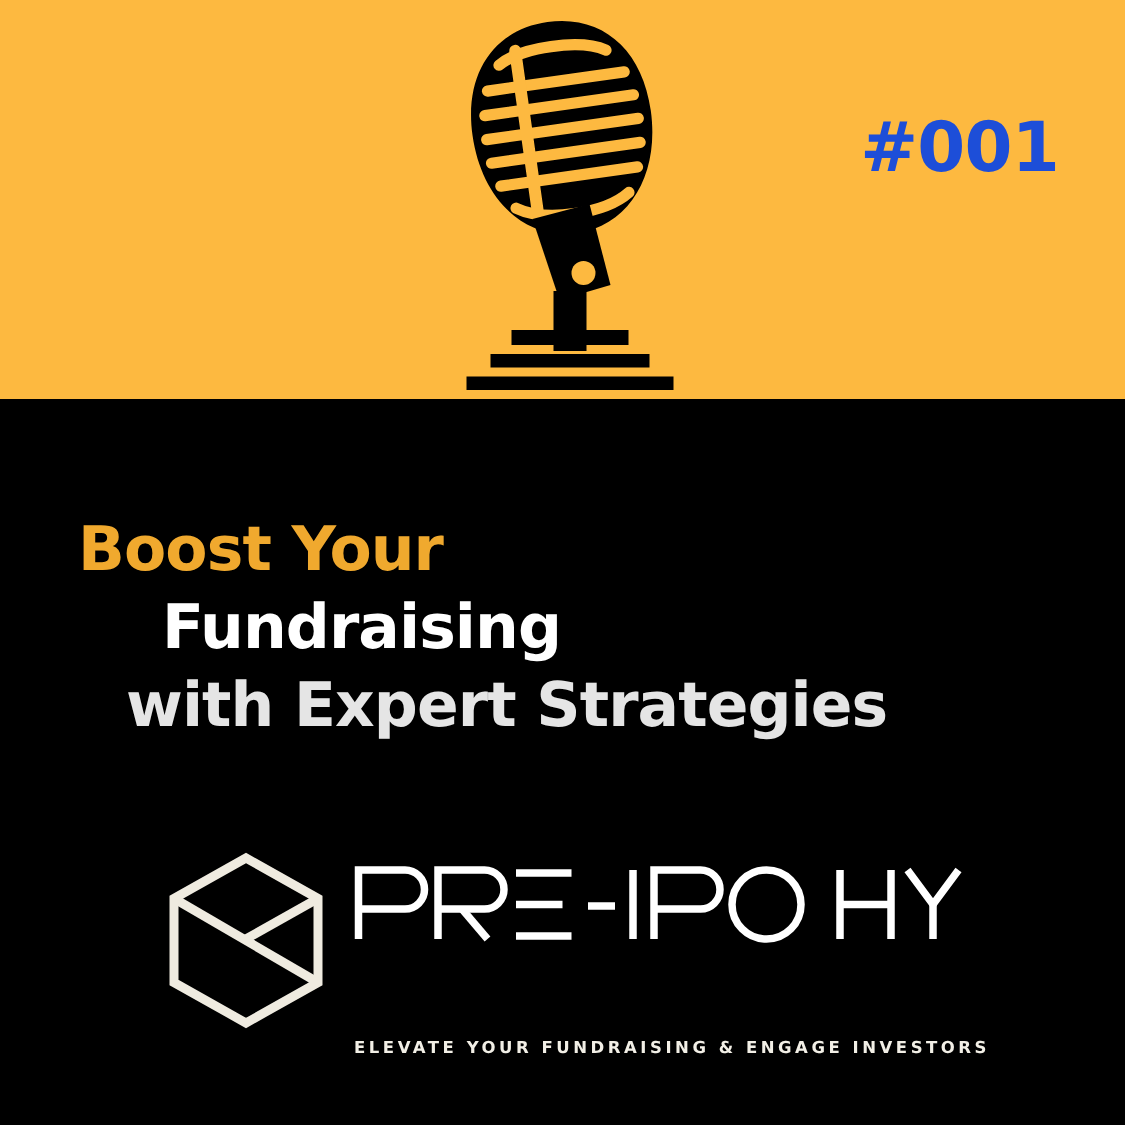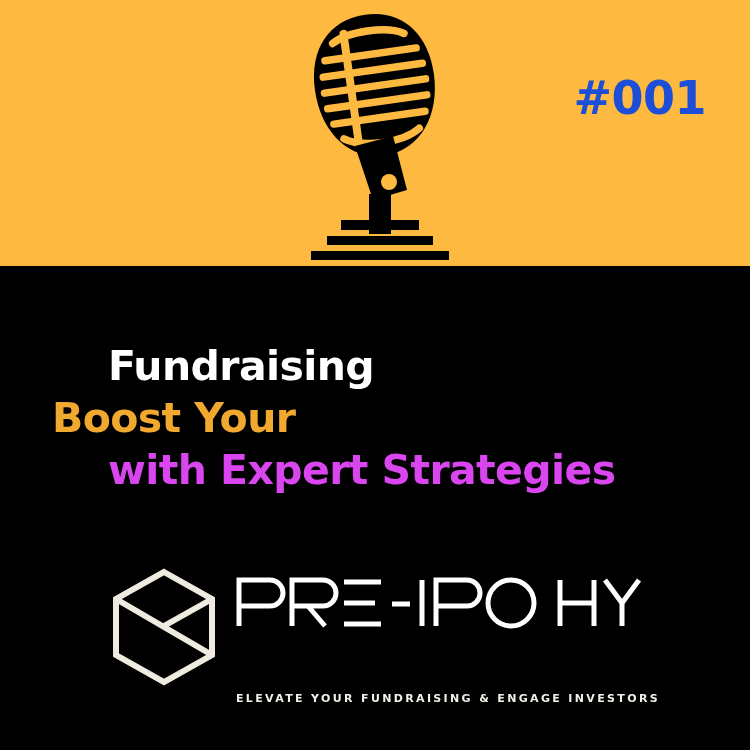--- a/index.html
+++ b/index.html
@@ -47,21 +47,21 @@
   .title-line{
     font-family:"DejaVu Sans", sans-serif;
     font-weight:bold;
     font-size:41px;
     line-height:52px;
     letter-spacing:-0.6px;
     white-space:nowrap;
   }
   #title-line-1{color:#F0A92E;padding-left:52px;}
   #title-line-2{color:#FFFFFF;padding-left:108px;}
-  #title-line-3{color:#d946ef;padding-left:108px;}
+  #title-line-3{color:#e5e5e5;padding-left:84px;}
 
   
   #logo-lockup{
     position:absolute;
     left:108px;top:568px;
     width:545px;height:118px;
   }
   #logo-mark{
     position:absolute;left:0;top:0;width:112px;height:118px;
   }
@@ -128,22 +128,22 @@
           <rect x="42" y="228" width="106" height="9"></rect>
           <rect x="26" y="243" width="138" height="9"></rect>
         </g>
       </svg>
     </div>
 
     <div id="episode-badge">#001</div>
   </div>
 
   <div id="title-block">
+    <div class="title-line" id="title-line-1">Boost Your</div>
     <div class="title-line" id="title-line-2">Fundraising</div>
-    <div class="title-line" id="title-line-1">Boost Your</div>
     <div class="title-line" id="title-line-3">with Expert Strategies</div>
   </div>
 
   <div id="logo-lockup">
 
     <div id="logo-mark">
       <svg viewBox="0 0 112 118" xmlns="http://www.w3.org/2000/svg">
         <g fill="none" stroke="#EFEBE0" stroke-width="6" stroke-linejoin="miter">
 
           <path d="M56 4 L104 31 L104 87 L56 114 L8 87 L8 31 Z"></path>

